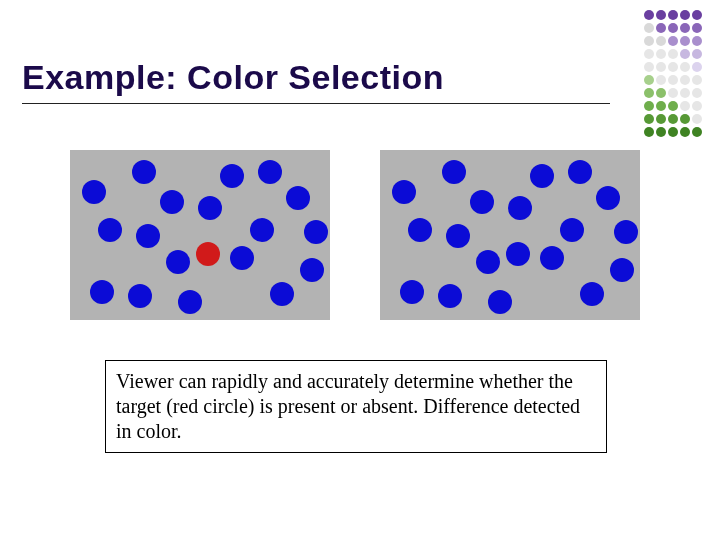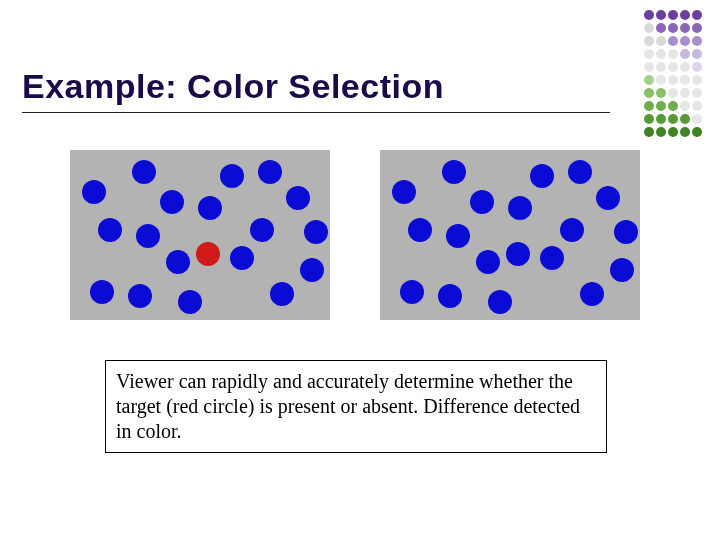--- a/index.html
+++ b/index.html
@@ -8,21 +8,21 @@
     width: 720px;
     height: 540px;
     background: #fff;
     font-family: Arial, Helvetica, sans-serif;
     position: relative;
     overflow: hidden;
   }
   .title-wrap {
     position: absolute;
     left: 22px;
-    top: 67px;
+    top: 58px;
     right: 110px;
     border-bottom: 1px solid #222;
     padding-bottom: 6px;
   }
   .title {
     font-size: 34px;
     font-weight: bold;
     color: #1b0a4a;
     letter-spacing: 0.5px;
   }

